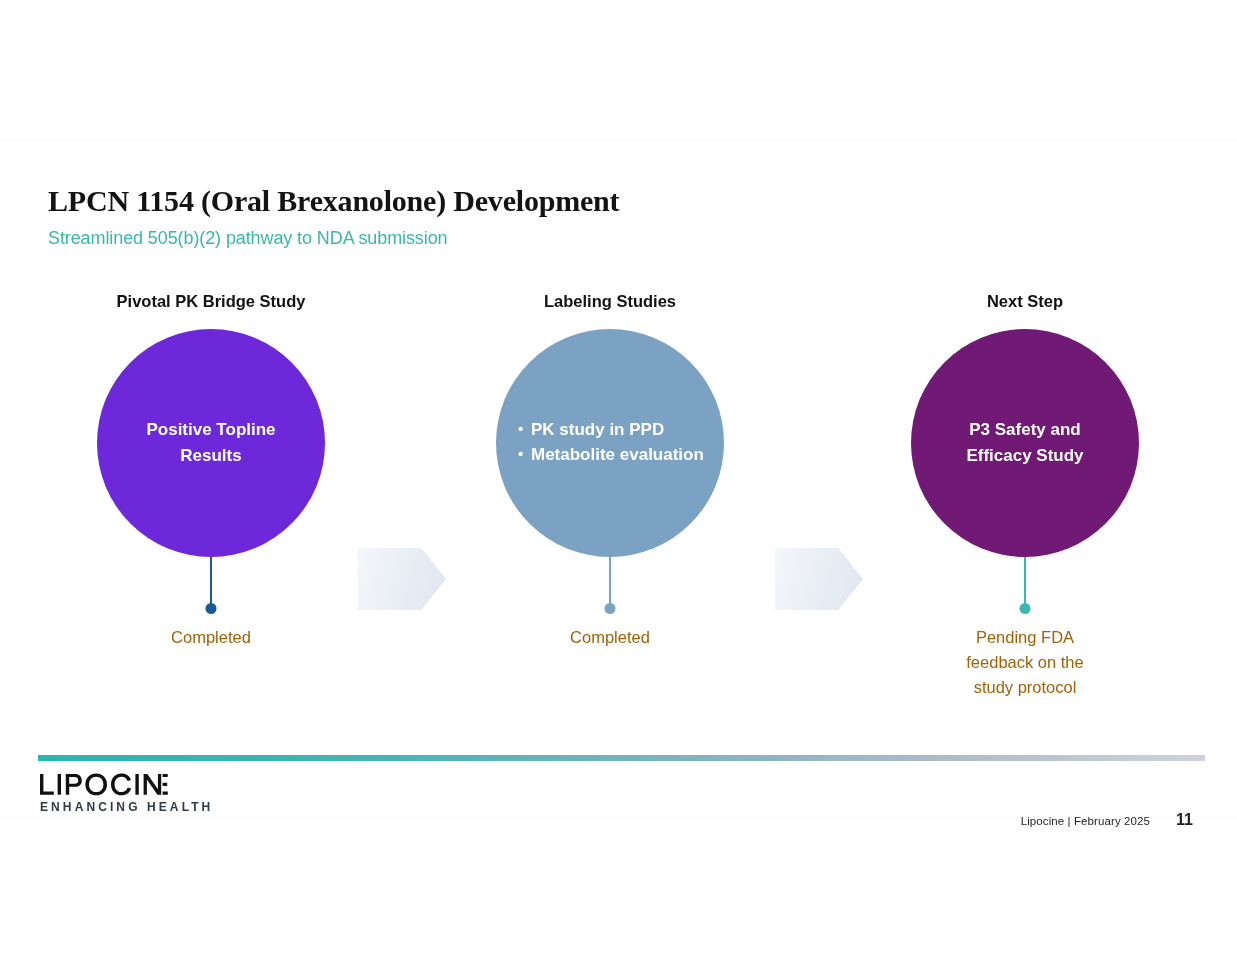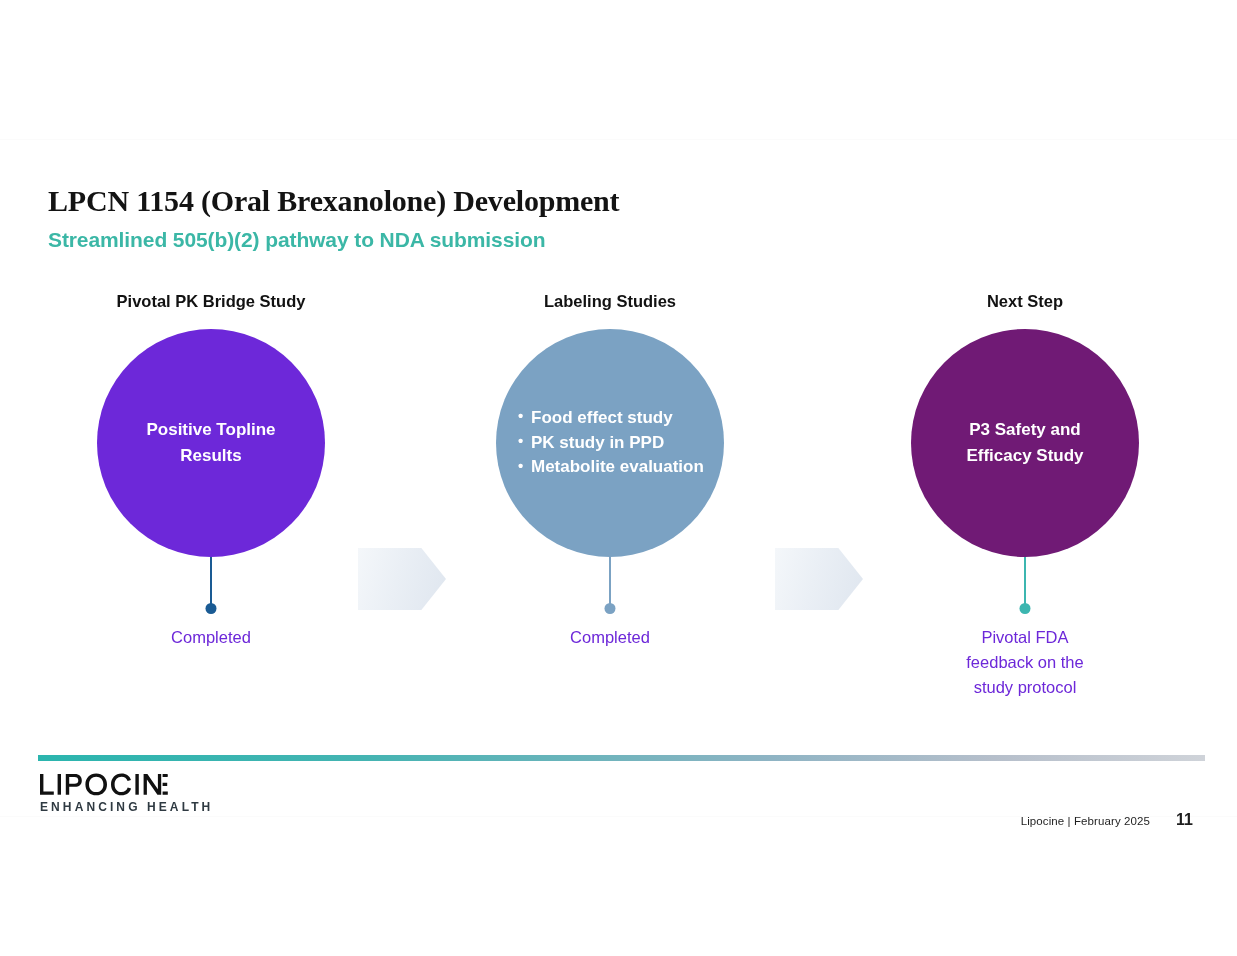--- a/index.html
+++ b/index.html
@@ -33,22 +33,22 @@
     font-weight: bold;
     color: #131313;
     letter-spacing: -0.2px;
     white-space: nowrap;
     font-family: Liberation Serif, serif;
   }
   .subtitle {
     position: absolute;
     left: 48px;
     top: 88px;
-    font-size: 21px;
-    font-weight: bold;
+    font-size: 18px;
+    font-weight: normal;
     color: #3bb7a6;
     letter-spacing: -0.1px;
     white-space: nowrap;
   }
 
   
   .stage {
     position: absolute;
     top: 150px;
     width: 300px;
@@ -142,21 +142,21 @@
     transform: translateX(-50%);
     width: 11px;
     height: 11px;
     border-radius: 50%;
   }
 
   .status {
     margin-top: 2px;
     font-size: 16.5px;
     line-height: 1.53;
-    color: #6d28d9;
+    color: #a16207;
     text-align: center;
   }
   .status span { display: block; }
 
   
   .chevron {
     position: absolute;
     top: 408px;
     width: 88px;
     height: 62px;
@@ -232,21 +232,20 @@
   </div>
 
   <div class="chevron chevron-1"></div>
 
   <div class="stage stage-2">
     <div class="stage-header">Labeling Studies</div>
     <div class="circle-wrap">
       <div class="circle" style="background:#7ba2c3">
         <div class="circle-bullets">
           <ul>
-            <li>Food effect study</li>
             <li>PK study in PPD</li>
             <li>Metabolite evaluation</li>
           </ul>
         </div>
       </div>
     </div>
     <div class="connector">
       <div class="line" style="background:#7ba2c3"></div>
       <div class="dot" style="background:#7ba2c3"></div>
     </div>
@@ -265,21 +264,21 @@
           <div>P3 Safety and</div>
           <div>Efficacy Study</div>
         </div>
       </div>
     </div>
     <div class="connector">
       <div class="line" style="background:#3cb6b0"></div>
       <div class="dot" style="background:#3cb6b0"></div>
     </div>
     <div class="status">
-      <span>Pivotal FDA</span>
+      <span>Pending FDA</span>
       <span>feedback on the</span>
       <span>study protocol</span>
     </div>
   </div>
 
   <div class="footer-rule"></div>
 
   <div class="logo">
     <svg class="logo-mark" width="128" height="24" viewBox="0 0 128 24">
       <g fill="#111111">

